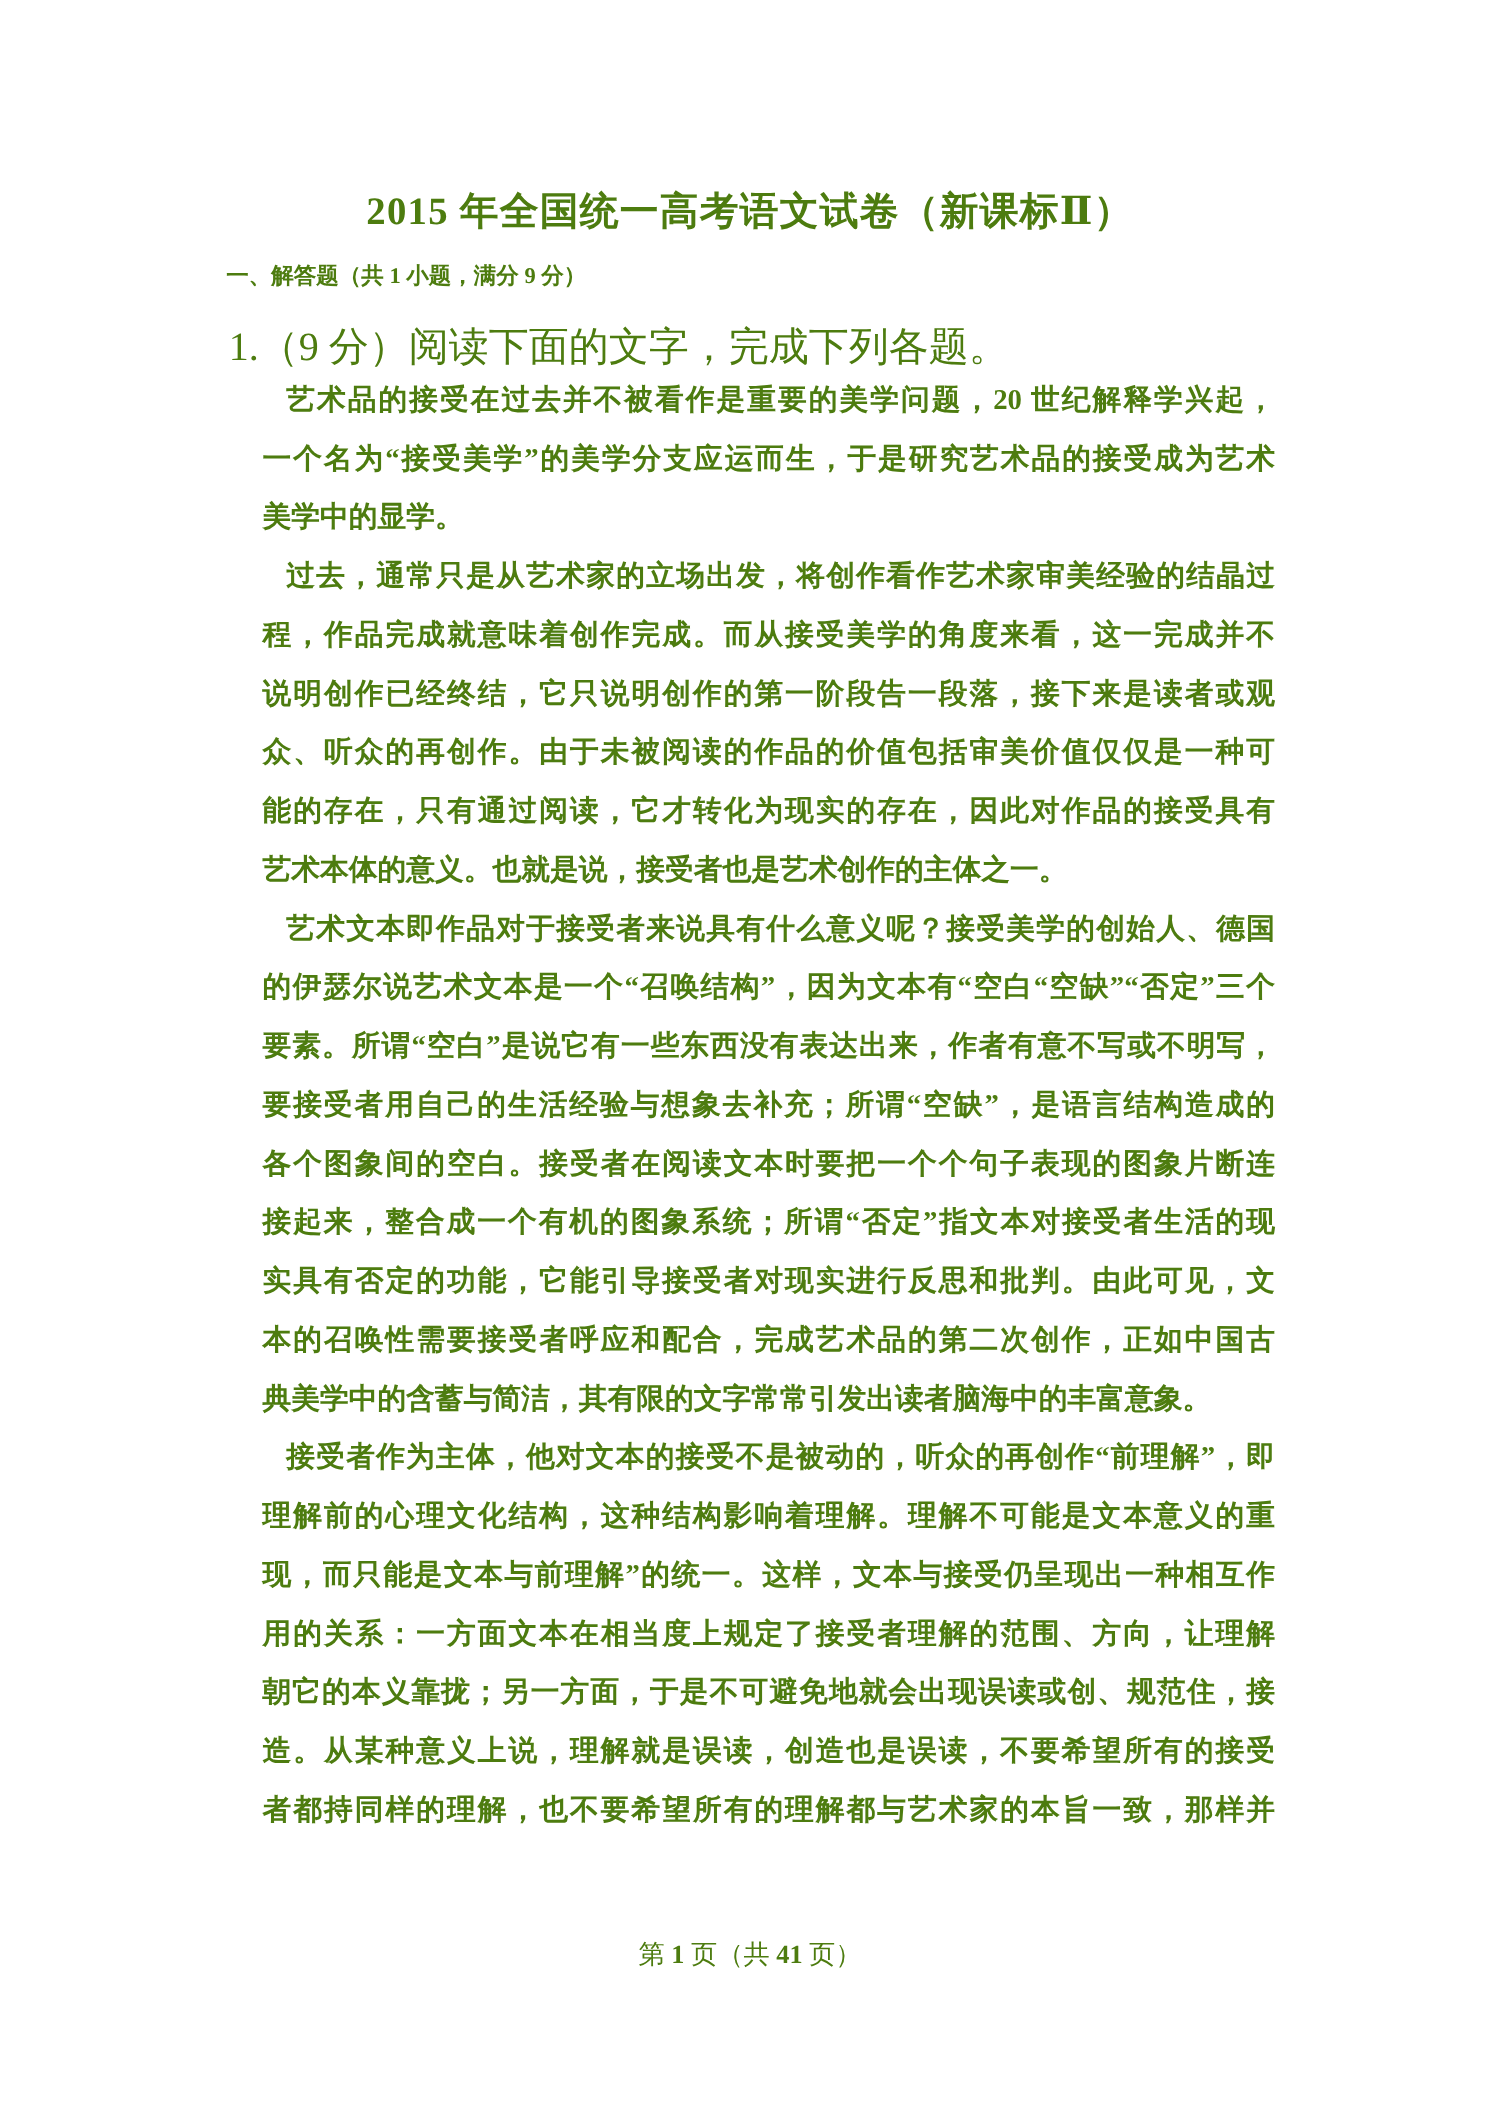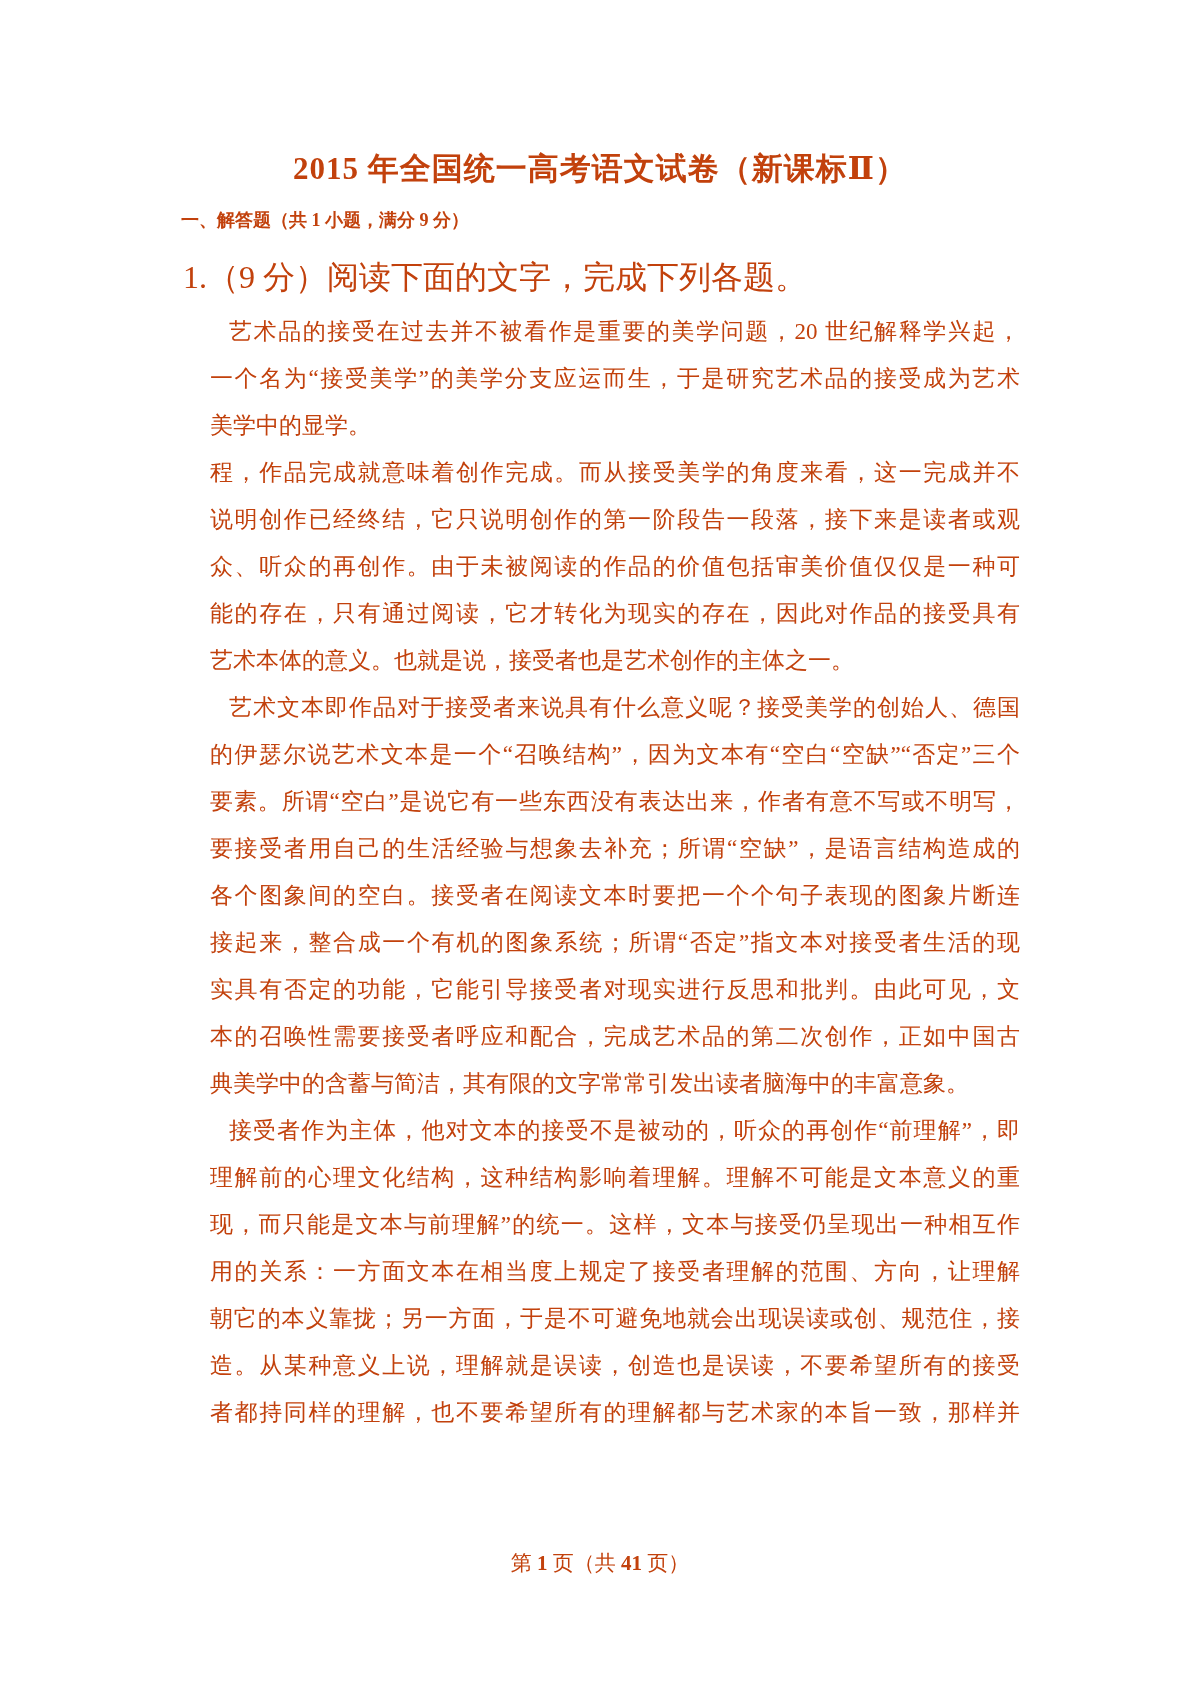--- a/index.html
+++ b/index.html
@@ -5,21 +5,21 @@
   html, body {
     margin: 0;
     padding: 0;
     background: #ffffff;
   }
   .page {
     position: relative;
     width: 1200px;
     height: 1698px;
     background: #ffffff;
-    color: #c2410c;
+    color: #4d7c0f;
     font-family: "Liberation Serif", "DejaVu Serif", serif;
     overflow: hidden;
   }
   .doc-title {
     position: absolute;
     top: 148px;
     left: 0;
     width: 1200px;
     text-align: center;
     font-size: 31px;
@@ -37,25 +37,26 @@
   }
   .question-intro {
     position: absolute;
     top: 256px;
     left: 183px;
     font-size: 32px;
     white-space: nowrap;
   }
   .article {
     position: absolute;
-    top: 308px;
+    top: 296px;
     left: 210px;
     width: 810px;
     font-size: 23px;
     line-height: 47px;
+    font-weight: bold;
   }
   .para { margin: 0; padding: 0; }
   .line {
     text-align: justify;
     text-align-last: justify;
     -moz-text-align-last: justify;
   }
   .line.first { text-indent: 19px; }
   .line.end {
     text-align-last: left;
@@ -85,20 +86,21 @@
 
   <div class="article">
 
     <div class="para">
       <div class="line first">艺术品的接受在过去并不被看作是重要的美学问题，20 世纪解释学兴起，</div>
       <div class="line">一个名为“接受美学”的美学分支应运而生，于是研究艺术品的接受成为艺术</div>
       <div class="line end">美学中的显学。</div>
     </div>
 
     <div class="para">
+      <div class="line first">过去，通常只是从艺术家的立场出发，将创作看作艺术家审美经验的结晶过</div>
       <div class="line">程，作品完成就意味着创作完成。而从接受美学的角度来看，这一完成并不</div>
       <div class="line">说明创作已经终结，它只说明创作的第一阶段告一段落，接下来是读者或观</div>
       <div class="line">众、听众的再创作。由于未被阅读的作品的价值包括审美价值仅仅是一种可</div>
       <div class="line">能的存在，只有通过阅读，它才转化为现实的存在，因此对作品的接受具有</div>
       <div class="line end">艺术本体的意义。也就是说，接受者也是艺术创作的主体之一。</div>
     </div>
 
     <div class="para">
       <div class="line first">艺术文本即作品对于接受者来说具有什么意义呢？接受美学的创始人、德国</div>
       <div class="line">的伊瑟尔说艺术文本是一个“召唤结构”，因为文本有“空白“空缺”“否定”三个</div>

